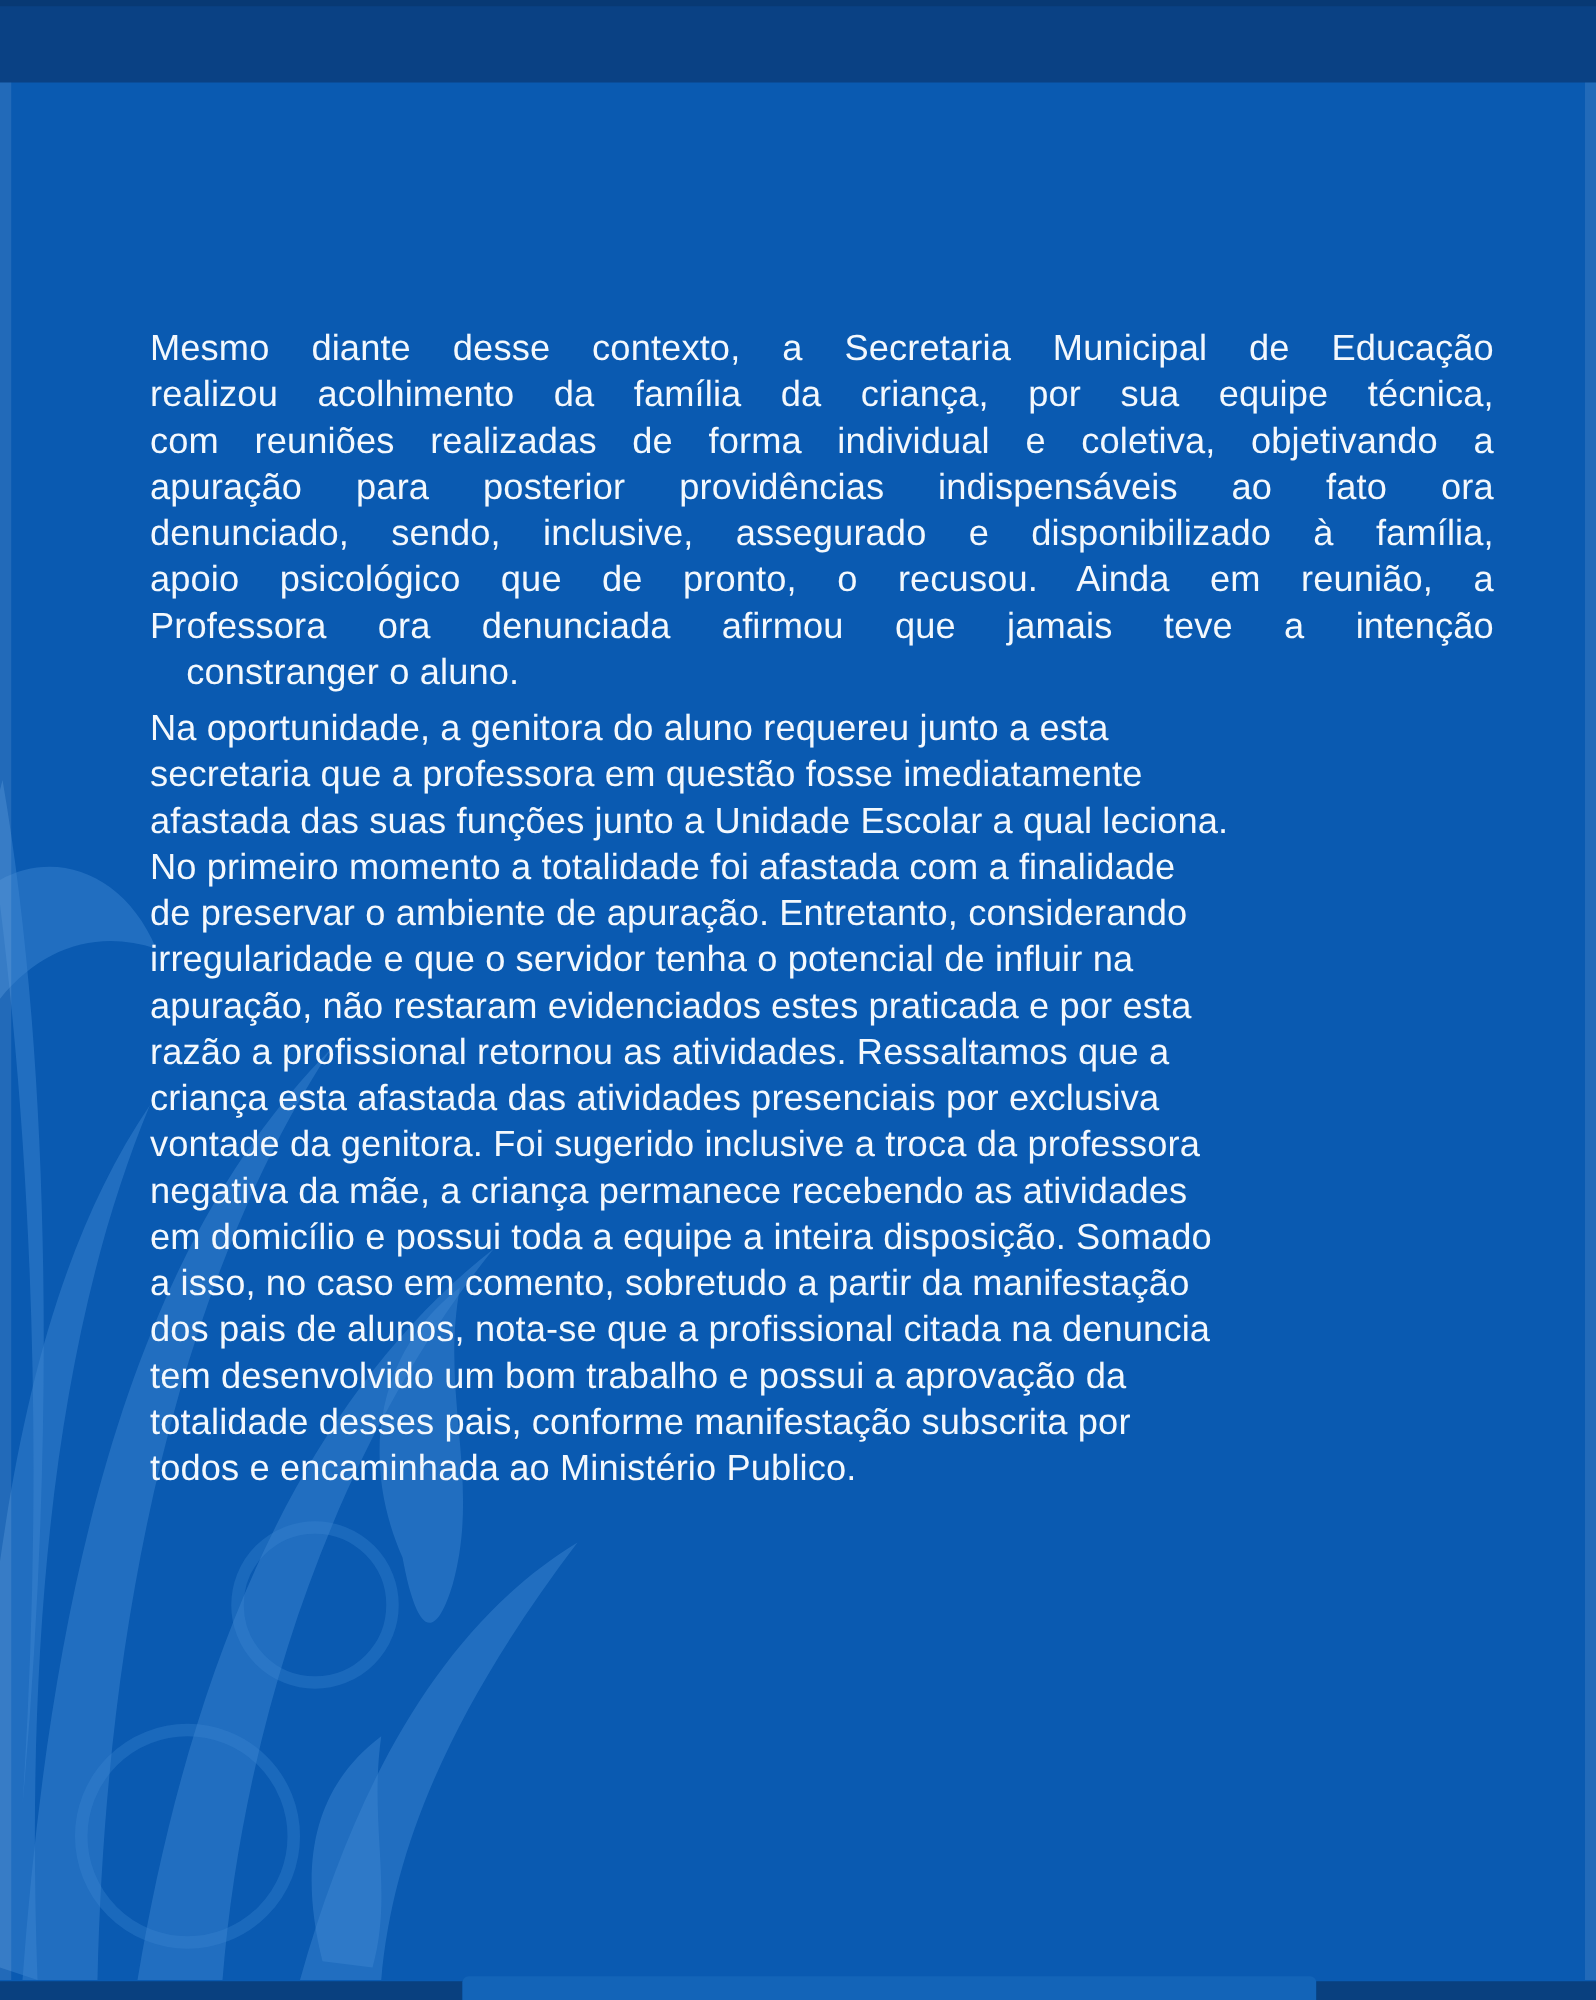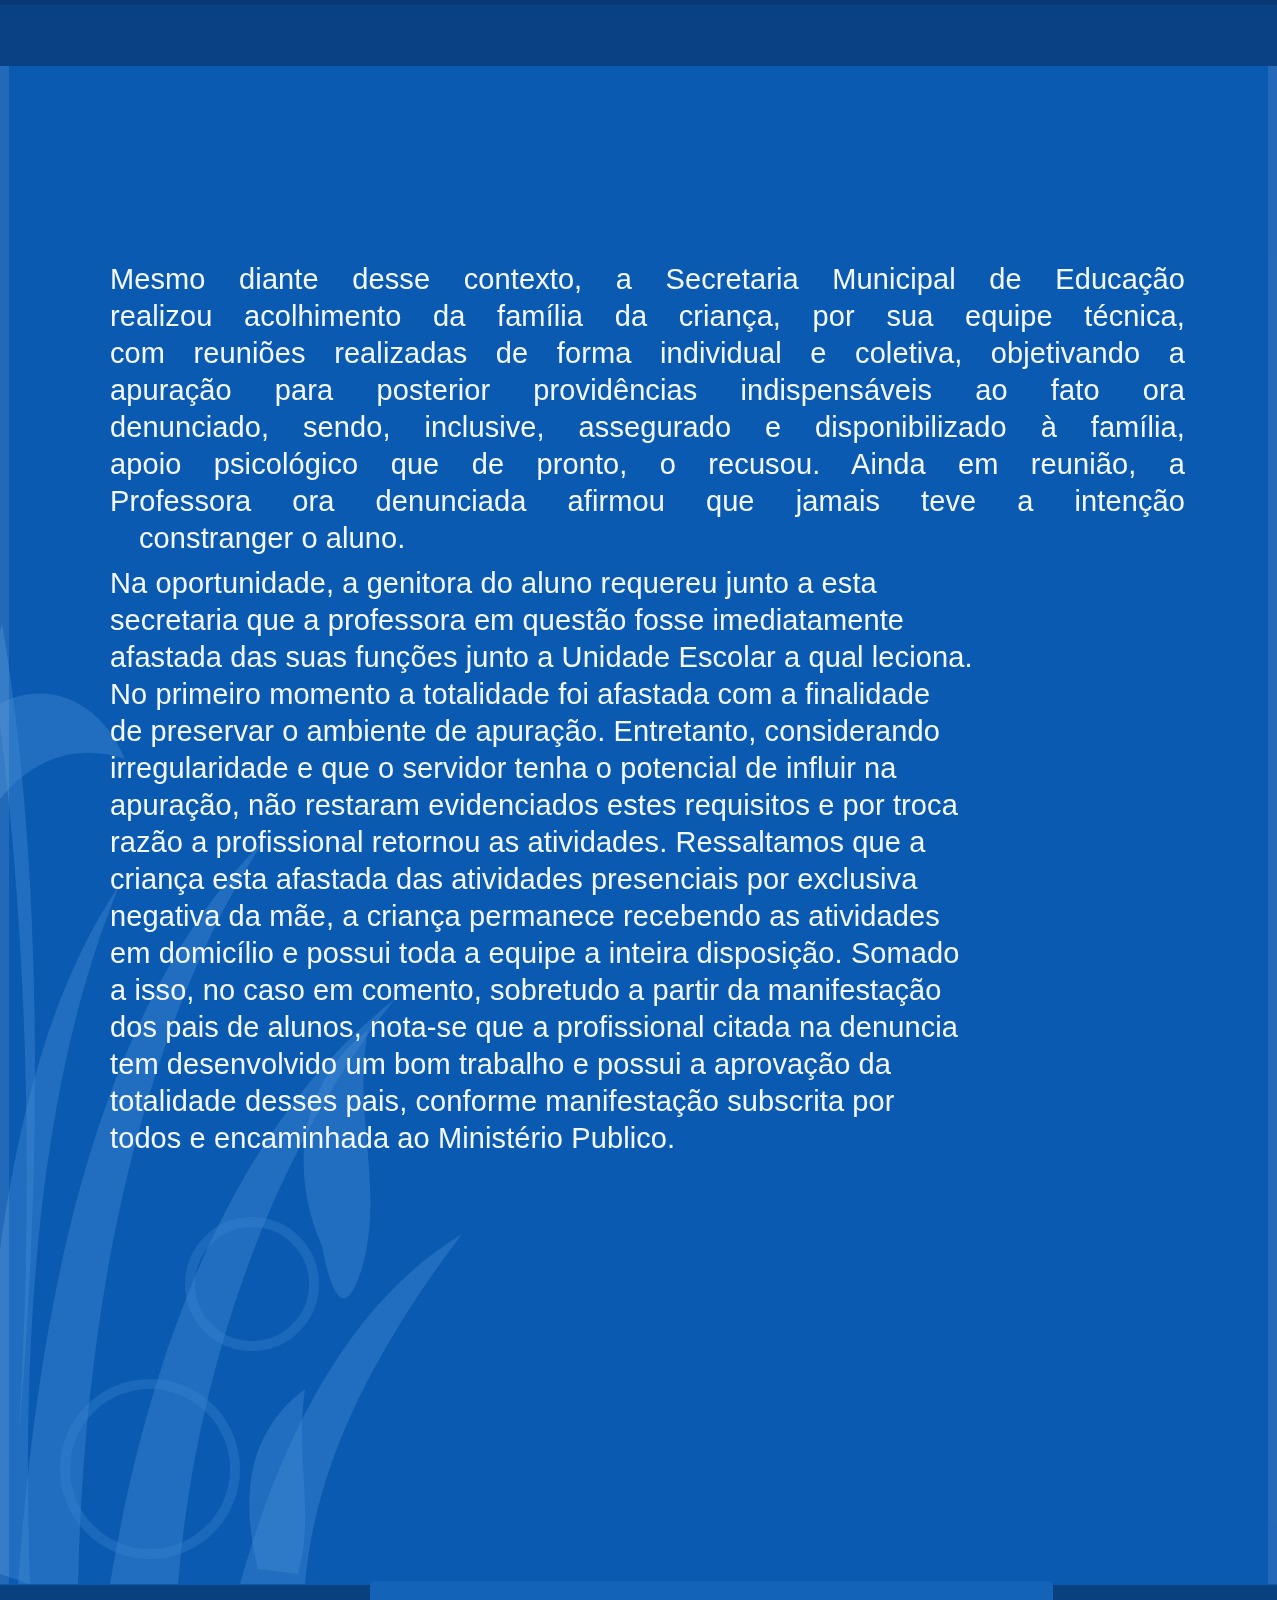--- a/index.html
+++ b/index.html
@@ -21,21 +21,21 @@
   
   .edge{position:absolute;top:66px;bottom:16px;width:9px;background:rgba(255,255,255,0.10);}
   .edge.l{left:0;}
   .edge.r{right:0;}
   
   .watermark{position:absolute;left:0;bottom:16px;width:470px;height:1000px;pointer-events:none;}
   .watermark .leaf{fill:#3f88d2;fill-opacity:.45;}
   .watermark .ring{fill:none;stroke:#3f88d2;stroke-width:10;opacity:.32;}
   
   .content{
-    position:absolute;left:110px;top:261px;width:1075px;
+    position:absolute;left:120px;top:261px;width:1075px;
     color:#f3f8fd;
   }
   .p{margin:0;padding:0;}
   .p1{margin-bottom:8px;}
   .ln{
     font-size:29px;line-height:37px;
     white-space:nowrap;
     letter-spacing:0.1px;
   }
   .ln.just{text-align:justify;text-align-last:justify;}
@@ -83,23 +83,24 @@
       <div class="ln last">constranger o aluno.</div>
     </section>
 
     <section class="p p2">
       <div class="ln">Na oportunidade, a genitora do aluno requereu junto a esta</div>
       <div class="ln">secretaria que a professora em questão fosse imediatamente</div>
       <div class="ln">afastada das suas funções junto a Unidade Escolar a qual leciona.</div>
       <div class="ln">No primeiro momento a totalidade foi afastada com a finalidade</div>
       <div class="ln">de preservar o ambiente de apuração. Entretanto, considerando</div>
       <div class="ln">irregularidade e que o servidor tenha o potencial de influir na</div>
-      <div class="ln">apuração, não restaram evidenciados estes requisitos e por troca</div>
+      <div class="ln">apuração, não restaram evidenciados estes praticada e por esta</div>
       <div class="ln">razão a profissional retornou as atividades. Ressaltamos que a</div>
       <div class="ln">criança esta afastada das atividades presenciais por exclusiva</div>
+      <div class="ln">vontade da genitora. Foi sugerido inclusive a troca da professora</div>
       <div class="ln">negativa da mãe, a criança permanece recebendo as atividades</div>
       <div class="ln">em domicílio e possui toda a equipe a inteira disposição. Somado</div>
       <div class="ln">a isso, no caso em comento, sobretudo a partir da manifestação</div>
       <div class="ln">dos pais de alunos, nota-se que a profissional citada na denuncia</div>
       <div class="ln">tem desenvolvido um bom trabalho e possui a aprovação da</div>
       <div class="ln">totalidade desses pais, conforme manifestação subscrita por</div>
       <div class="ln">todos e encaminhada ao Ministério Publico.</div>
     </section>
   </main>
 

